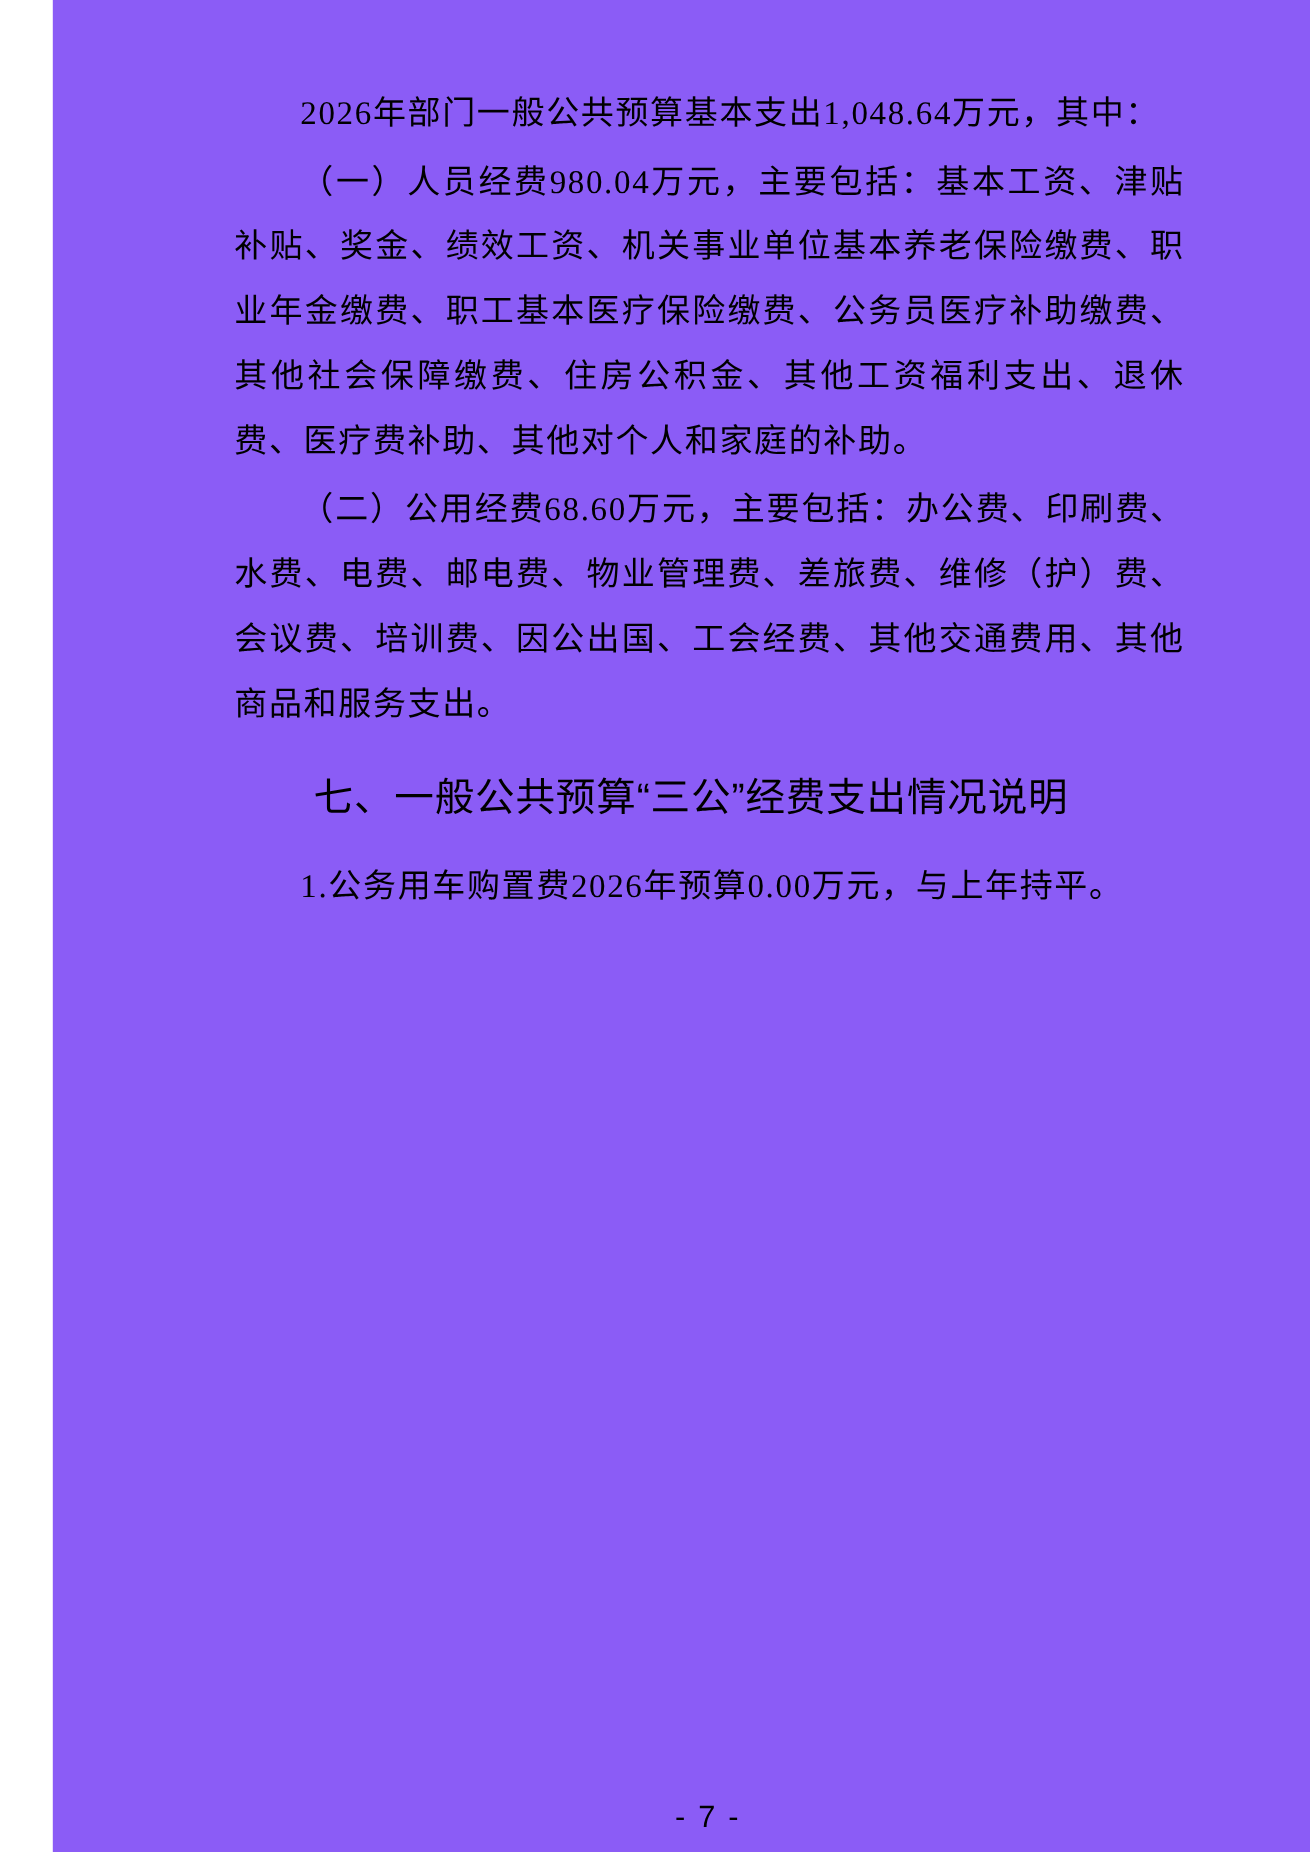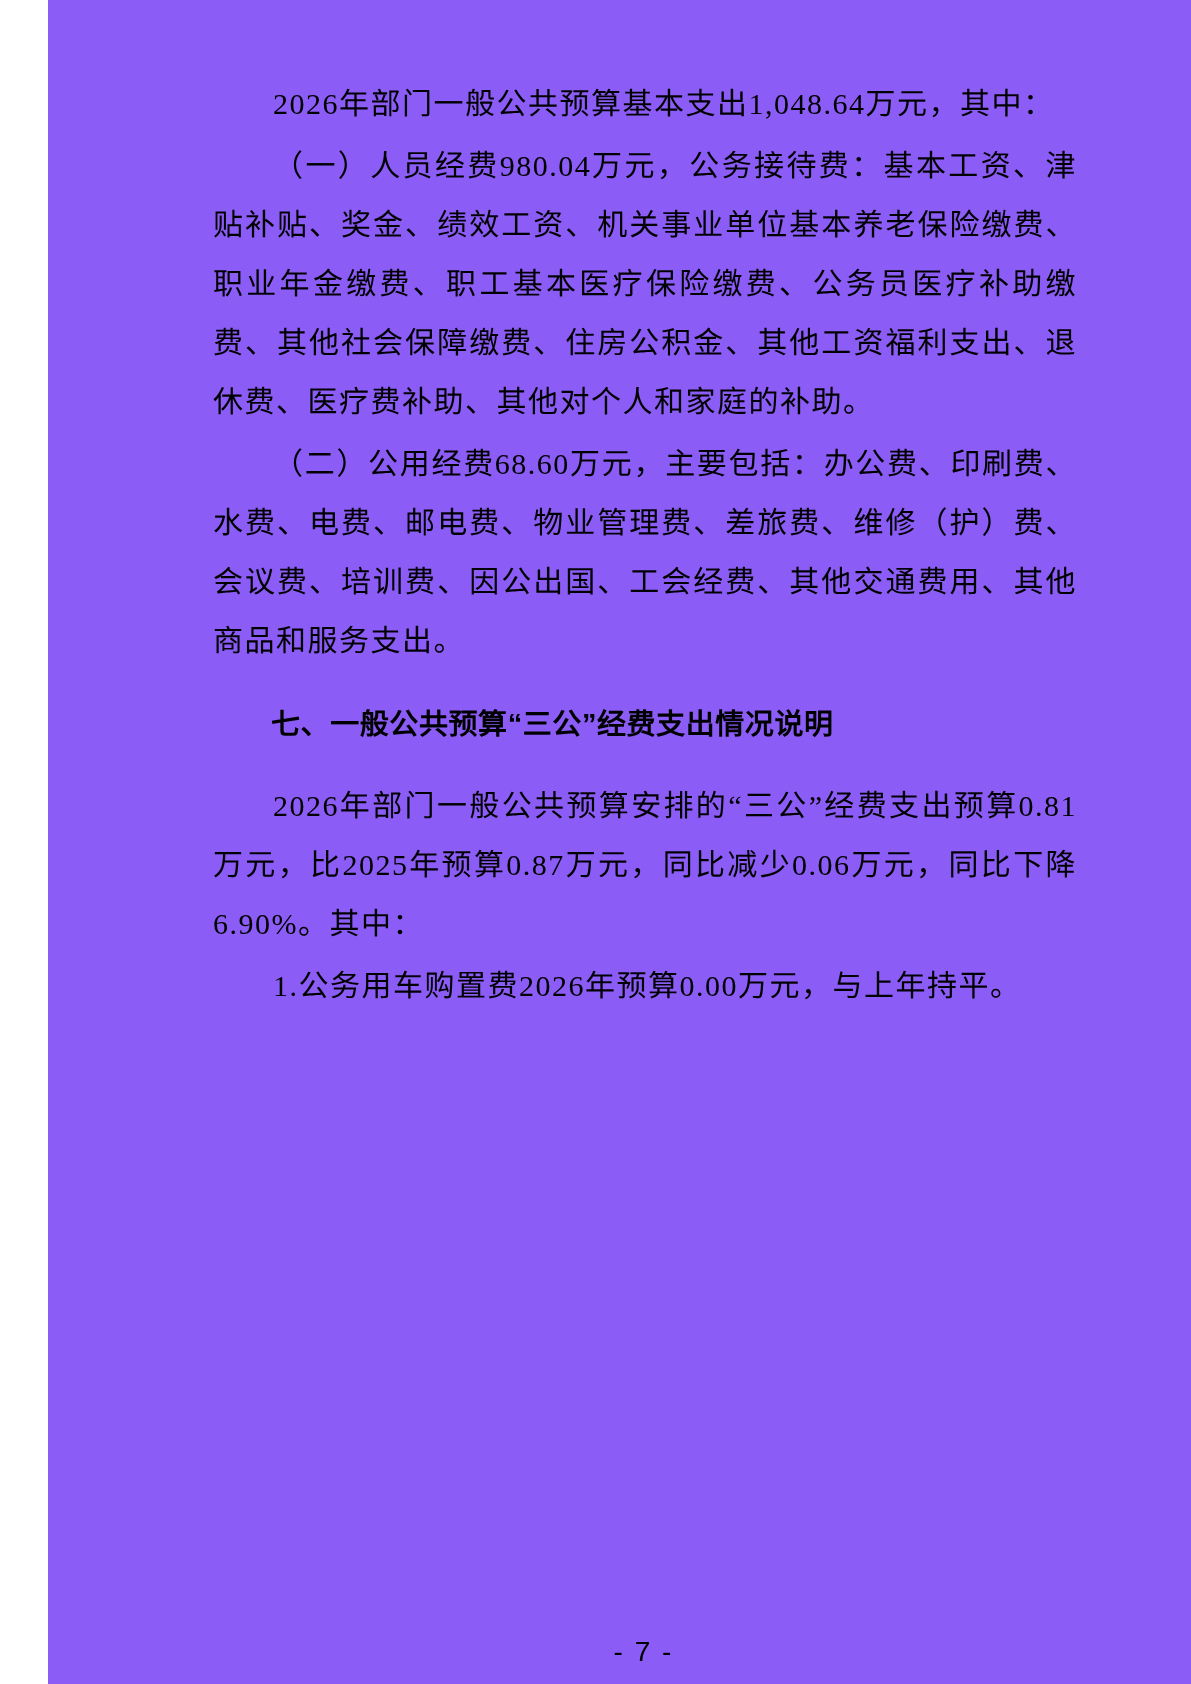--- a/index.html
+++ b/index.html
@@ -28,22 +28,22 @@
     line-height: 59px;
     margin: 0 0 3px 0;
     text-align: justify;
     text-justify: inter-character;
     text-indent: 2em;
     letter-spacing: 0.05em;
     word-break: break-all;
   }
   .heading {
     font-family: "Liberation Sans", "DejaVu Sans", sans-serif;
-    font-size: 29px;
-    font-weight: bold;
+    font-size: 36px;
+    font-weight: normal;
     line-height: 59px;
     margin: 25px 0 22px 0;
     text-indent: 2em;
     letter-spacing: 0.02em;
   }
   .page-footer {
     position: absolute;
     top: 1632px;
     left: 0;
     right: 0;
@@ -55,23 +55,22 @@
     font-size: 28px;
     letter-spacing: 2px;
   }
 </style>
 </head>
 <body>
 
 <div class="page">
   <div class="content">
     <p class="para">2026年部门一般公共预算基本支出1,048.64万元，其中：</p>
-    <p class="para">（一）人员经费980.04万元，公务接待费：基本工资、津贴补贴、奖金、绩效工资、机关事业单位基本养老保险缴费、职业年金缴费、职工基本医疗保险缴费、公务员医疗补助缴费、其他社会保障缴费、住房公积金、其他工资福利支出、退休费、医疗费补助、其他对个人和家庭的补助。</p>
+    <p class="para">（一）人员经费980.04万元，主要包括：基本工资、津贴补贴、奖金、绩效工资、机关事业单位基本养老保险缴费、职业年金缴费、职工基本医疗保险缴费、公务员医疗补助缴费、其他社会保障缴费、住房公积金、其他工资福利支出、退休费、医疗费补助、其他对个人和家庭的补助。</p>
     <p class="para">（二）公用经费68.60万元，主要包括：办公费、印刷费、水费、电费、邮电费、物业管理费、差旅费、维修（护）费、会议费、培训费、因公出国、工会经费、其他交通费用、其他商品和服务支出。</p>
     <h2 class="heading">七、一般公共预算“三公”经费支出情况说明</h2>
-    <p class="para">2026年部门一般公共预算安排的“三公”经费支出预算0.81万元，比2025年预算0.87万元，同比减少0.06万元，同比下降6.90%。其中：</p>
     <p class="para">1.公务用车购置费2026年预算0.00万元，与上年持平。</p>
   </div>
 
   <div class="page-footer">
     <span class="page-number">- 7 -</span>
   </div>
 </div>
 
 </body></html>

